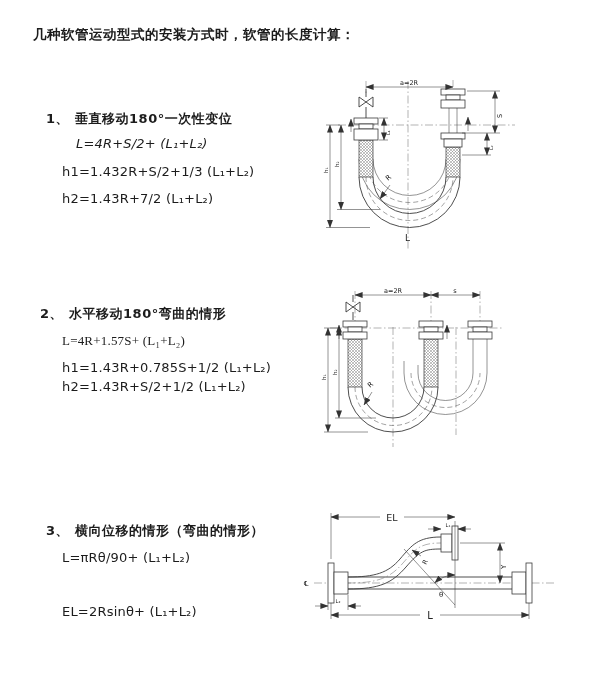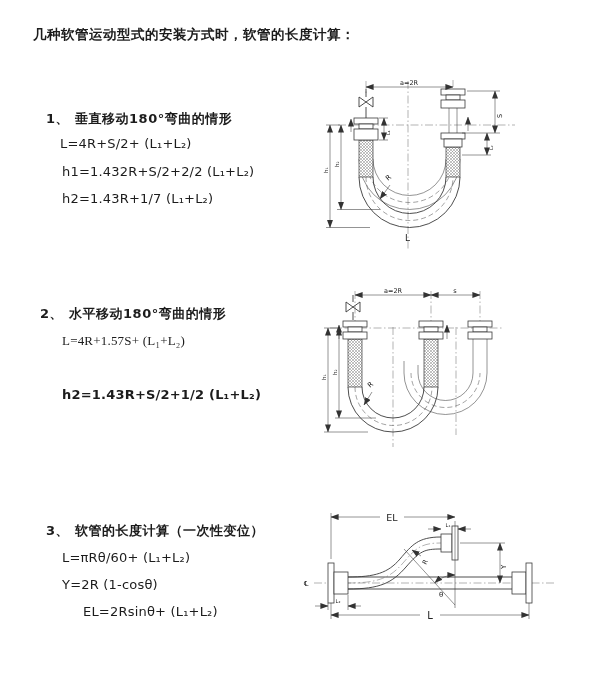--- a/index.html
+++ b/index.html
@@ -19,38 +19,38 @@
   .fit{fill:#fff;stroke:#3a3a3a;stroke-width:.8;}
 </style>
 </head>
 <body>
 
 <div class="page">
 
   <div class="tline title" style="left:33px;top:26px;">几种软管运动型式的安装方式时，软管的长度计算：</div>
 
   <div class="tline head" style="left:46px;top:110px;">
-    <span class="num">1、</span><span>垂直移动180°弯曲的情形</span>
+    <span class="num">1、</span><span>垂直移动180°一次性变位</span>
   </div>
-  <div class="tline formula" style="left:60px;top:135px;">L=4R+S/2+ (L₁+L₂)</div>
-  <div class="tline formula" style="left:62px;top:163px;">h1=1.432R+S/2+2/2 (L₁+L₂)</div>
-  <div class="tline formula" style="left:62px;top:190px;">h2=1.43R+1/7 (L₁+L₂)</div>
+  <div class="tline formula" style="left:76px;top:135px;font-style:italic;">L=4R+S/2+ (L₁+L₂)</div>
+  <div class="tline formula" style="left:62px;top:163px;">h1=1.432R+S/2+1/3 (L₁+L₂)</div>
+  <div class="tline formula" style="left:62px;top:190px;">h2=1.43R+7/2 (L₁+L₂)</div>
 
   <div class="tline head" style="left:40px;top:305px;">
     <span class="num">2、</span><span>水平移动180°弯曲的情形</span>
   </div>
   <div class="tline formula" style="left:62px;top:332px;font-family:Liberation Serif, serif;">L=4R+1.57S+ (L₁+L₂)</div>
-  <div class="tline formula" style="left:62px;top:386px;font-weight:bold;">h2=1.43R+S/2+1/2 (L₁+L₂)</div>
+  <div class="tline formula" style="left:62px;top:359px;">h1=1.43R+0.785S+1/2 (L₁+L₂)</div>
+  <div class="tline formula" style="left:62px;top:378px;">h2=1.43R+S/2+1/2 (L₁+L₂)</div>
 
   <div class="tline head" style="left:46px;top:522px;">
-    <span class="num">3、</span><span>软管的长度计算（一次性变位）</span>
+    <span class="num">3、</span><span>横向位移的情形（弯曲的情形）</span>
   </div>
-  <div class="tline formula" style="left:62px;top:549px;">L=πRθ/60+ (L₁+L₂)</div>
-  <div class="tline formula" style="left:62px;top:576px;">Y=2R (1-cosθ)</div>
-  <div class="tline formula" style="left:62px;top:603px;margin-left:21px;">EL=2Rsinθ+ (L₁+L₂)</div>
+  <div class="tline formula" style="left:62px;top:549px;">L=πRθ/90+ (L₁+L₂)</div>
+  <div class="tline formula" style="left:62px;top:603px;">EL=2Rsinθ+ (L₁+L₂)</div>
 
   <svg style="left:310px;top:75px;" width="270" height="180" viewBox="0 0 270 180">
     <defs>
       <marker id="m1" viewBox="0 0 8 6" markerWidth="8" markerHeight="6" refX="7.6" refY="3" orient="auto-start-reverse" markerUnits="userSpaceOnUse">
         <path d="M0,0L8,3L0,6z" fill="#333"></path>
       </marker>
       <pattern id="p1" width="3" height="3" patternUnits="userSpaceOnUse">
         <rect width="3" height="3" fill="#fff"></rect>
         <path d="M0,0L3,3M3,0L0,3" stroke="#777" stroke-width="0.45"></path>
       </pattern>

